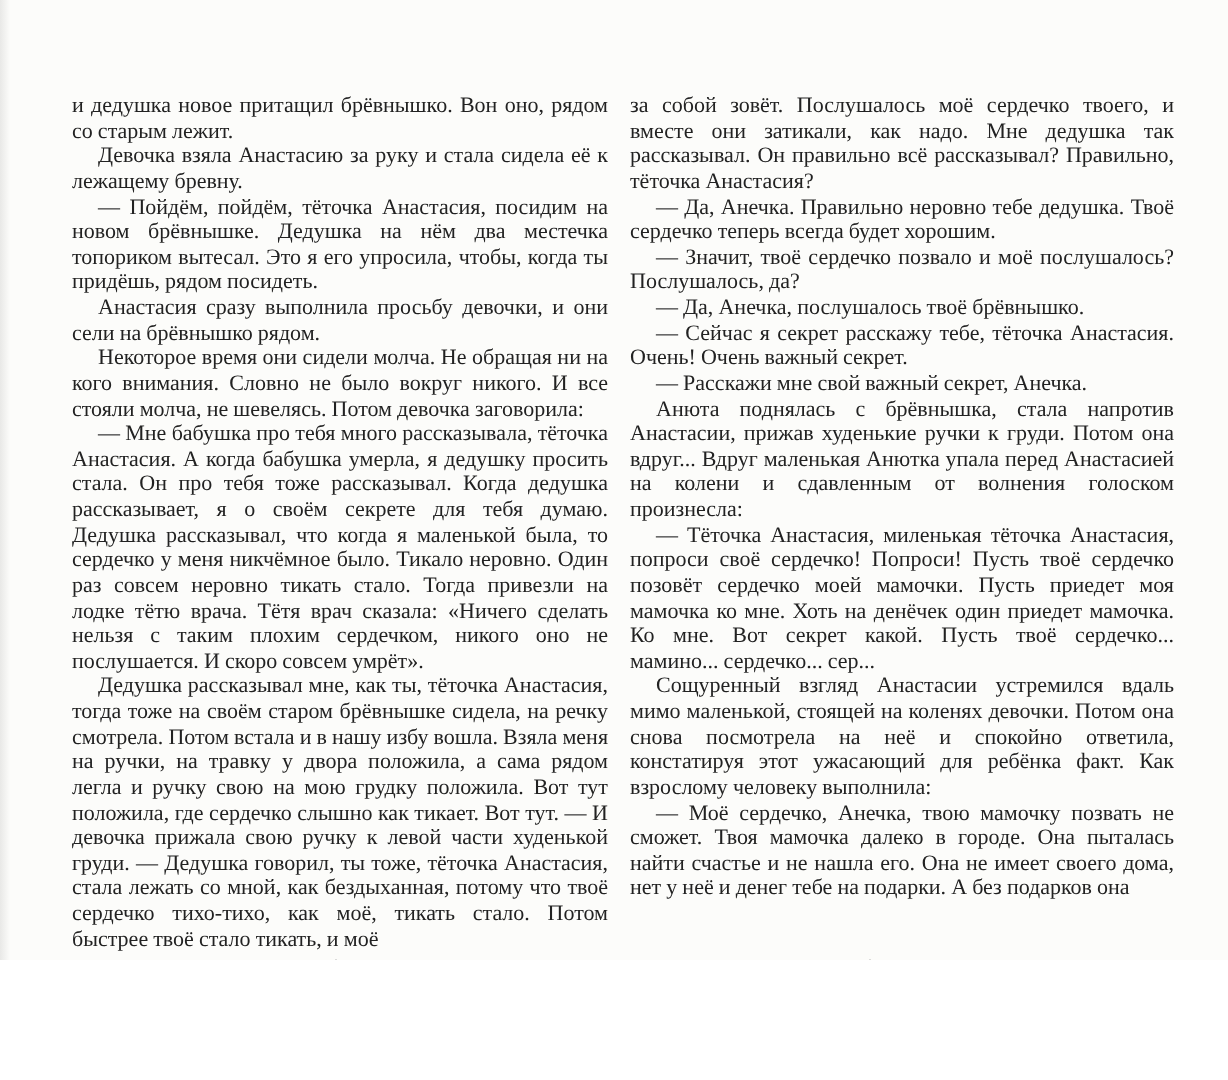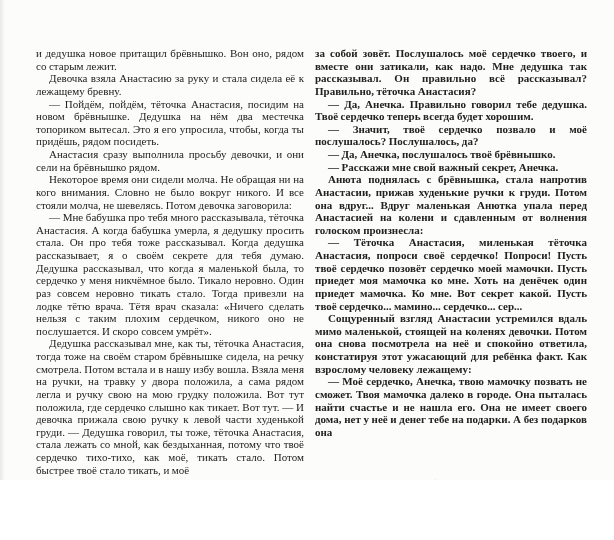--- a/index.html
+++ b/index.html
@@ -15,21 +15,21 @@
   .edge-left {
     position: absolute; left: 0; top: 0; width: 5px; height: 100%;
     background: linear-gradient(to right, rgba(60,60,60,0.10), rgba(60,60,60,0));
     pointer-events: none;
   }
   .text-col {
     position: absolute;
     top: 47px;
   }
   .col-left  { left: 36px;  width: 268px; }
-  .col-right { left: 315px; width: 272px; font-weight: bold; }
+  .col-right { left: 315px; width: 272px; }
   .para {
     margin: 0;
     font-size: 11px;
     line-height: 12.62px;
     text-align: justify;
     hyphens: auto;
     -webkit-hyphens: auto;
     word-spacing: -0.2px;
   }
   .para.indent { text-indent: 13px; }
@@ -64,27 +64,28 @@
     <p class="para indent">Девочка взяла Анастасию за руку и стала сидела её к лежащему бревну.</p>
     <p class="para indent">— Пойдём, пойдём, тёточка Анастасия, посидим на новом брёвнышке. Дедушка на нём два местечка топориком вытесал. Это я его упросила, чтобы, когда ты придёшь, рядом посидеть.</p>
     <p class="para indent">Анастасия сразу выполнила просьбу девочки, и они сели на брёвнышко рядом.</p>
     <p class="para indent">Некоторое время они сидели молча. Не обращая ни на кого внимания. Словно не было вокруг никого. И все стояли молча, не шевелясь. Потом девочка заговорила:</p>
     <p class="para indent">— Мне бабушка про тебя много рассказывала, тёточка Анастасия. А когда бабушка умерла, я дедушку просить стала. Он про тебя тоже рассказывал. Когда дедушка рассказывает, я о своём секрете для тебя думаю. Дедушка рассказывал, что когда я маленькой была, то сердечко у меня никчёмное было. Тикало неровно. Один раз совсем неровно тикать стало. Тогда привезли на лодке тётю врача. Тётя врач сказала: «Ничего сделать нельзя с таким плохим сердечком, никого оно не послушается. И скоро совсем умрёт».</p>
     <p class="para indent">Дедушка рассказывал мне, как ты, тёточка Анастасия, тогда тоже на своём старом брёвнышке сидела, на речку смотрела. Потом встала и в нашу избу вошла. Взяла меня на ручки, на травку у двора положила, а сама рядом легла и ручку свою на мою грудку положила. Вот тут положила, где сердечко слышно как тикает. Вот тут. — И девочка прижала свою ручку к левой части худенькой груди. — Дедушка говорил, ты тоже, тёточка Анастасия, стала лежать со мной, как бездыханная, потому что твоё сердечко тихо-тихо, как моё, тикать стало. Потом быстрее твоё стало тикать, и моё</p>
   </div>
 
   <div class="text-col col-right">
     <p class="para">за собой зовёт. Послушалось моё сердечко твоего, и вместе они затикали, как надо. Мне дедушка так рассказывал. Он правильно всё рассказывал? Правильно, тёточка Анастасия?</p>
-    <p class="para indent">— Да, Анечка. Правильно говорил тебе дедушка. Твоё сердечко теперь всегда будет хорошим.</p>
+    <p class="para indent">— Да, Анечка. Правильно неровно тебе дедушка. Твоё сердечко теперь всегда будет хорошим.</p>
     <p class="para indent">— Значит, твоё сердечко позвало и моё послушалось? Послушалось, да?</p>
     <p class="para indent">— Да, Анечка, послушалось твоё брёвнышко.</p>
+    <p class="para indent">— Сейчас я секрет расскажу тебе, тёточка Анастасия. Очень! Очень важный секрет.</p>
     <p class="para indent">— Расскажи мне свой важный секрет, Анечка.</p>
     <p class="para indent">Анюта поднялась с брёвнышка, стала напротив Анастасии, прижав худенькие ручки к груди. Потом она вдруг... Вдруг маленькая Анютка упала перед Анастасией на колени и сдавленным от волнения голоском произнесла:</p>
     <p class="para indent">— Тёточка Анастасия, миленькая тёточка Анастасия, попроси своё сердечко! Попроси! Пусть твоё сердечко позовёт сердечко моей мамочки. Пусть приедет моя мамочка ко мне. Хоть на денёчек один приедет мамочка. Ко мне. Вот секрет какой. Пусть твоё сердечко... мамино... сердечко... сер...</p>
-    <p class="para indent">Сощуренный взгляд Анастасии устремился вдаль мимо маленькой, стоящей на коленях девочки. Потом она снова посмотрела на неё и спокойно ответила, констатируя этот ужасающий для ребёнка факт. Как взрослому человеку лежащему:</p>
+    <p class="para indent">Сощуренный взгляд Анастасии устремился вдаль мимо маленькой, стоящей на коленях девочки. Потом она снова посмотрела на неё и спокойно ответила, констатируя этот ужасающий для ребёнка факт. Как взрослому человеку выполнила:</p>
     <p class="para indent">— Моё сердечко, Анечка, твою мамочку позвать не сможет. Твоя мамочка далеко в городе. Она пыталась найти счастье и не нашла его. Она не имеет своего дома, нет у неё и денег тебе на подарки. А без подарков она</p>
   </div>
 
   <div class="ornament orn-left">
     <svg width="190" height="56" viewBox="0 0 190 56">
       <defs>
         <g id="sprig">
           <path class="g-st" d="M0 0 H16"></path>
           <path class="g-st" d="M2 0 L6 -6 M5 0 L9 -7 M8 0 L12 -6 M11 0 L15 -7 M14 0 L17 -5 M2 0 L6 6 M5 0 L9 7 M8 0 L12 6 M11 0 L15 7 M14 0 L17 5"></path>
         </g>

